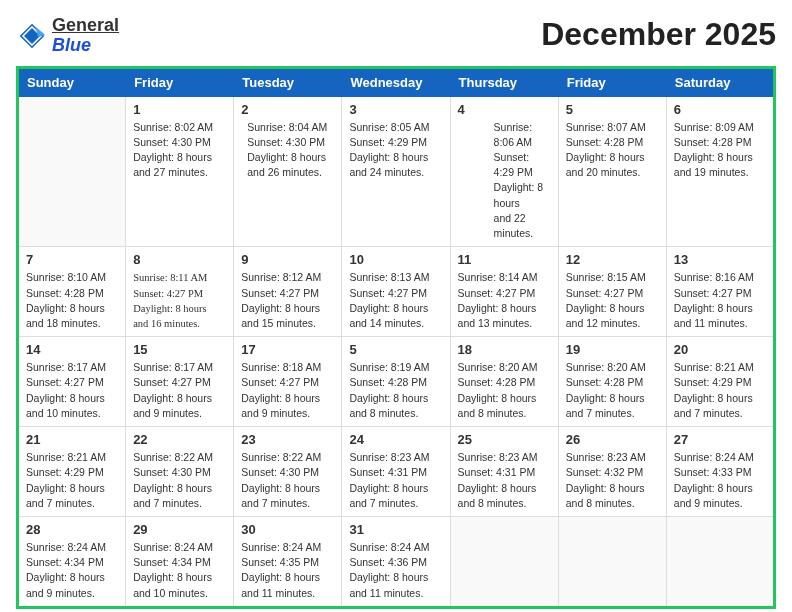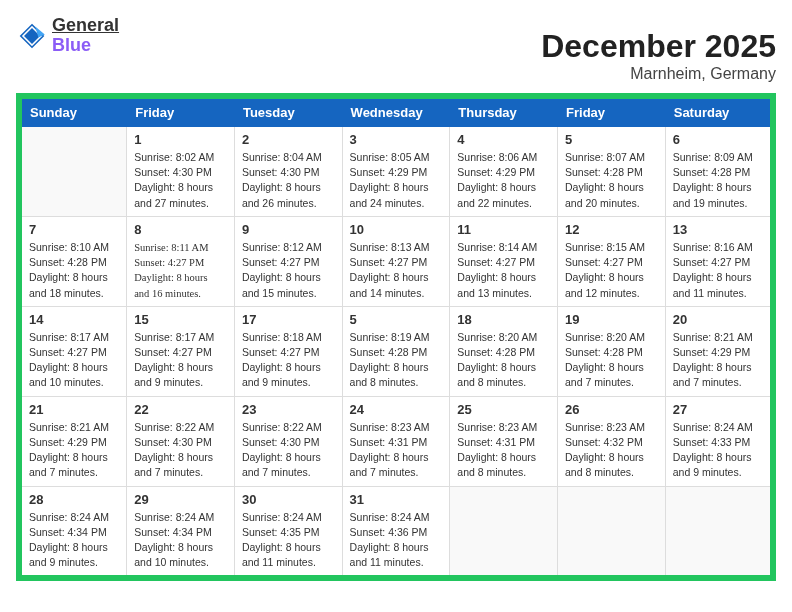--- a/index.html
+++ b/index.html
@@ -20,42 +20,41 @@
       display: flex;
       align-items: center;
       gap: 4px;
     }
     .logo-text {
       font-size: 18px;
       font-weight: bold;
       line-height: 1.1;
     }
     .logo-general { color: #333; text-decoration: underline; }
-    .logo-blue { color: #8b5cf6; }
+    .logo-blue { color: #1d4ed8; font-style: italic; }
     .logo-icon {
       width: 32px;
       height: 32px;
     }
     .title-block {
-      text-align: right;
-      margin-top: 12px;
+      text-align: center;
     }
     .month-year {
       font-size: 32px;
       font-weight: bold;
       color: #222;
     }
     .location {
       font-size: 16px;
       color: #444;
     }
     .calendar {
       width: 100%;
       border-collapse: collapse;
-      border: 6px solid #22c55e;
+      border: 3px solid #22c55e;
     }
     .calendar th {
       background-color: #1565c0;
       color: #fff;
       text-align: left;
       padding: 6px 8px;
       font-size: 13px;
       border: 1px solid #1565c0;
     }
     .calendar td {
@@ -96,21 +95,20 @@
       <polygon points="20,10 30,20 20,30 10,20" fill="#1565c0"></polygon>
       <polygon points="24,8 36,18 28,22" fill="#42a5f5"></polygon>
     </svg>
     <div class="logo-text">
       <span class="logo-general">General</span><br>
       <span class="logo-blue">Blue</span>
     </div>
   </div>
   <div class="title-block">
     <div class="month-year">December 2025</div>
-    <div class="location">Marnheim, Germany</div>
   </div>
 </div>
 
 <table class="calendar">
   <thead>
     <tr>
     <th>Sunday</th>
         <th>Friday</th>
         <th>Tuesday</th>
         <th>Wednesday</th>
@@ -124,35 +122,35 @@
         <td class="empty"></td>
         <td>
           <span class="day-number">1</span>
           <div class="day-info" style="white-space: pre-line;">Sunrise: 8:02 AM
 Sunset: 4:30 PM
 Daylight: 8 hours
 and 27 minutes.</div>
         </td>
         <td>
           <span class="day-number">2</span>
-          <div class="day-info" style="white-space: pre-line;">Sunrise: 8:04 AM
+          <div class="day-info" style="white-space: pre-line; margin-left: 6px;">Sunrise: 8:04 AM
 Sunset: 4:30 PM
 Daylight: 8 hours
 and 26 minutes.</div>
         </td>
         <td>
           <span class="day-number">3</span>
           <div class="day-info" style="white-space: pre-line;">Sunrise: 8:05 AM
 Sunset: 4:29 PM
 Daylight: 8 hours
 and 24 minutes.</div>
         </td>
         <td>
           <span class="day-number">4</span>
-          <div class="day-info" style="white-space: pre-line;">Sunrise: 8:06 AM
+          <div class="day-info" style="white-space: pre-line; margin-left: 36px;">Sunrise: 8:06 AM
 Sunset: 4:29 PM
 Daylight: 8 hours
 and 22 minutes.</div>
         </td>
         <td>
           <span class="day-number">5</span>
           <div class="day-info" style="white-space: pre-line;">Sunrise: 8:07 AM
 Sunset: 4:28 PM
 Daylight: 8 hours
 and 20 minutes.</div>

